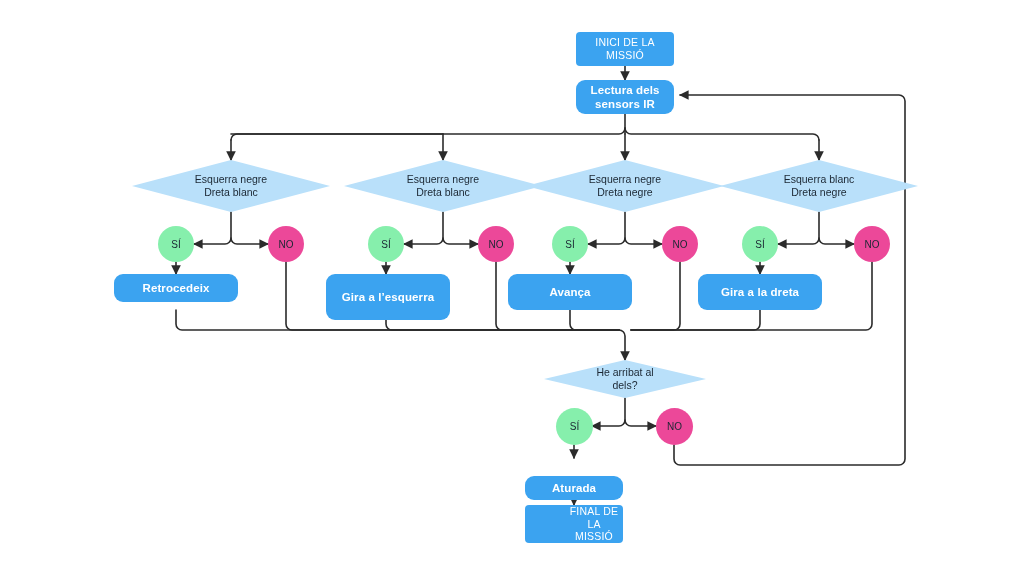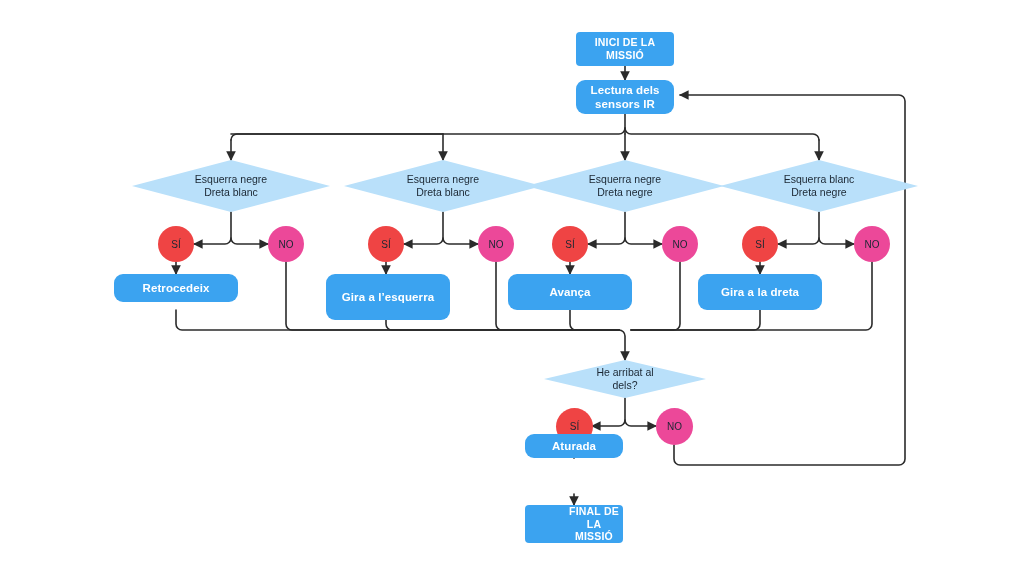--- a/index.html
+++ b/index.html
@@ -37,21 +37,21 @@
     border-radius: 9px;
     font-size: 11.5px;
     font-weight: 700;
     letter-spacing: .1px;
   }
   .term {
     background: #3ba3f0;
     color: #ffffff;
     border-radius: 4px;
     font-size: 10.5px;
-    font-weight: 700;
+    font-weight: 400;
     letter-spacing: .2px;
   }
   .decision {
     color: #1b2733;
     font-size: 10.5px;
     font-weight: 400;
     background: transparent;
   }
   .decision .dtext {
     position: relative;
@@ -62,21 +62,21 @@
     position: absolute;
     border-radius: 50%;
     display: flex;
     align-items: center;
     justify-content: center;
     font-size: 10px;
     font-weight: 400;
     color: #1b2733;
     box-sizing: border-box;
   }
-  .badge-yes { background: #ef4444; }
+  .badge-yes { background: #86efac; }
   .badge-no  { background: #ec4899; }
 </style>
 </head>
 <body>
 
 <svg id="canvas" viewBox="0 0 1024 576" aria-hidden="true">
   <defs>
     <marker id="arrow" viewBox="0 0 10 10" refX="9" refY="5" markerWidth="6" markerHeight="6" orient="auto-start-reverse">
       <path d="M 0 0 L 10 5 L 0 10 z" fill="#2b2b2b"></path>
     </marker>
@@ -184,16 +184,16 @@
 <div class="badge badge-no" style="left:656px; top:408px; width:37px; height:37px;">NO</div>
 
 <div class="node proc" style="left:114px; top:274px; width:124px; height:28px;">Retrocedeix</div>
 
 <div class="node proc" style="left:326px; top:274px; width:124px; height:46px;">Gira a l’esquerra</div>
 
 <div class="node proc" style="left:508px; top:274px; width:124px; height:36px;">Avança</div>
 
 <div class="node proc" style="left:698px; top:274px; width:124px; height:36px;">Gira a la dreta</div>
 
-<div class="node proc" style="left:525px; top:434px; width:98px; height:24px;">Aturada</div>
+<div class="node proc" style="left:525px; top:476px; width:98px; height:24px;">Aturada</div>
 
 <div class="node term" style="left:525px; top:505px; width:98px; height:38px;padding-left:40px;">FINAL DE LA
 MISSIÓ</div>
 
 </body></html>

